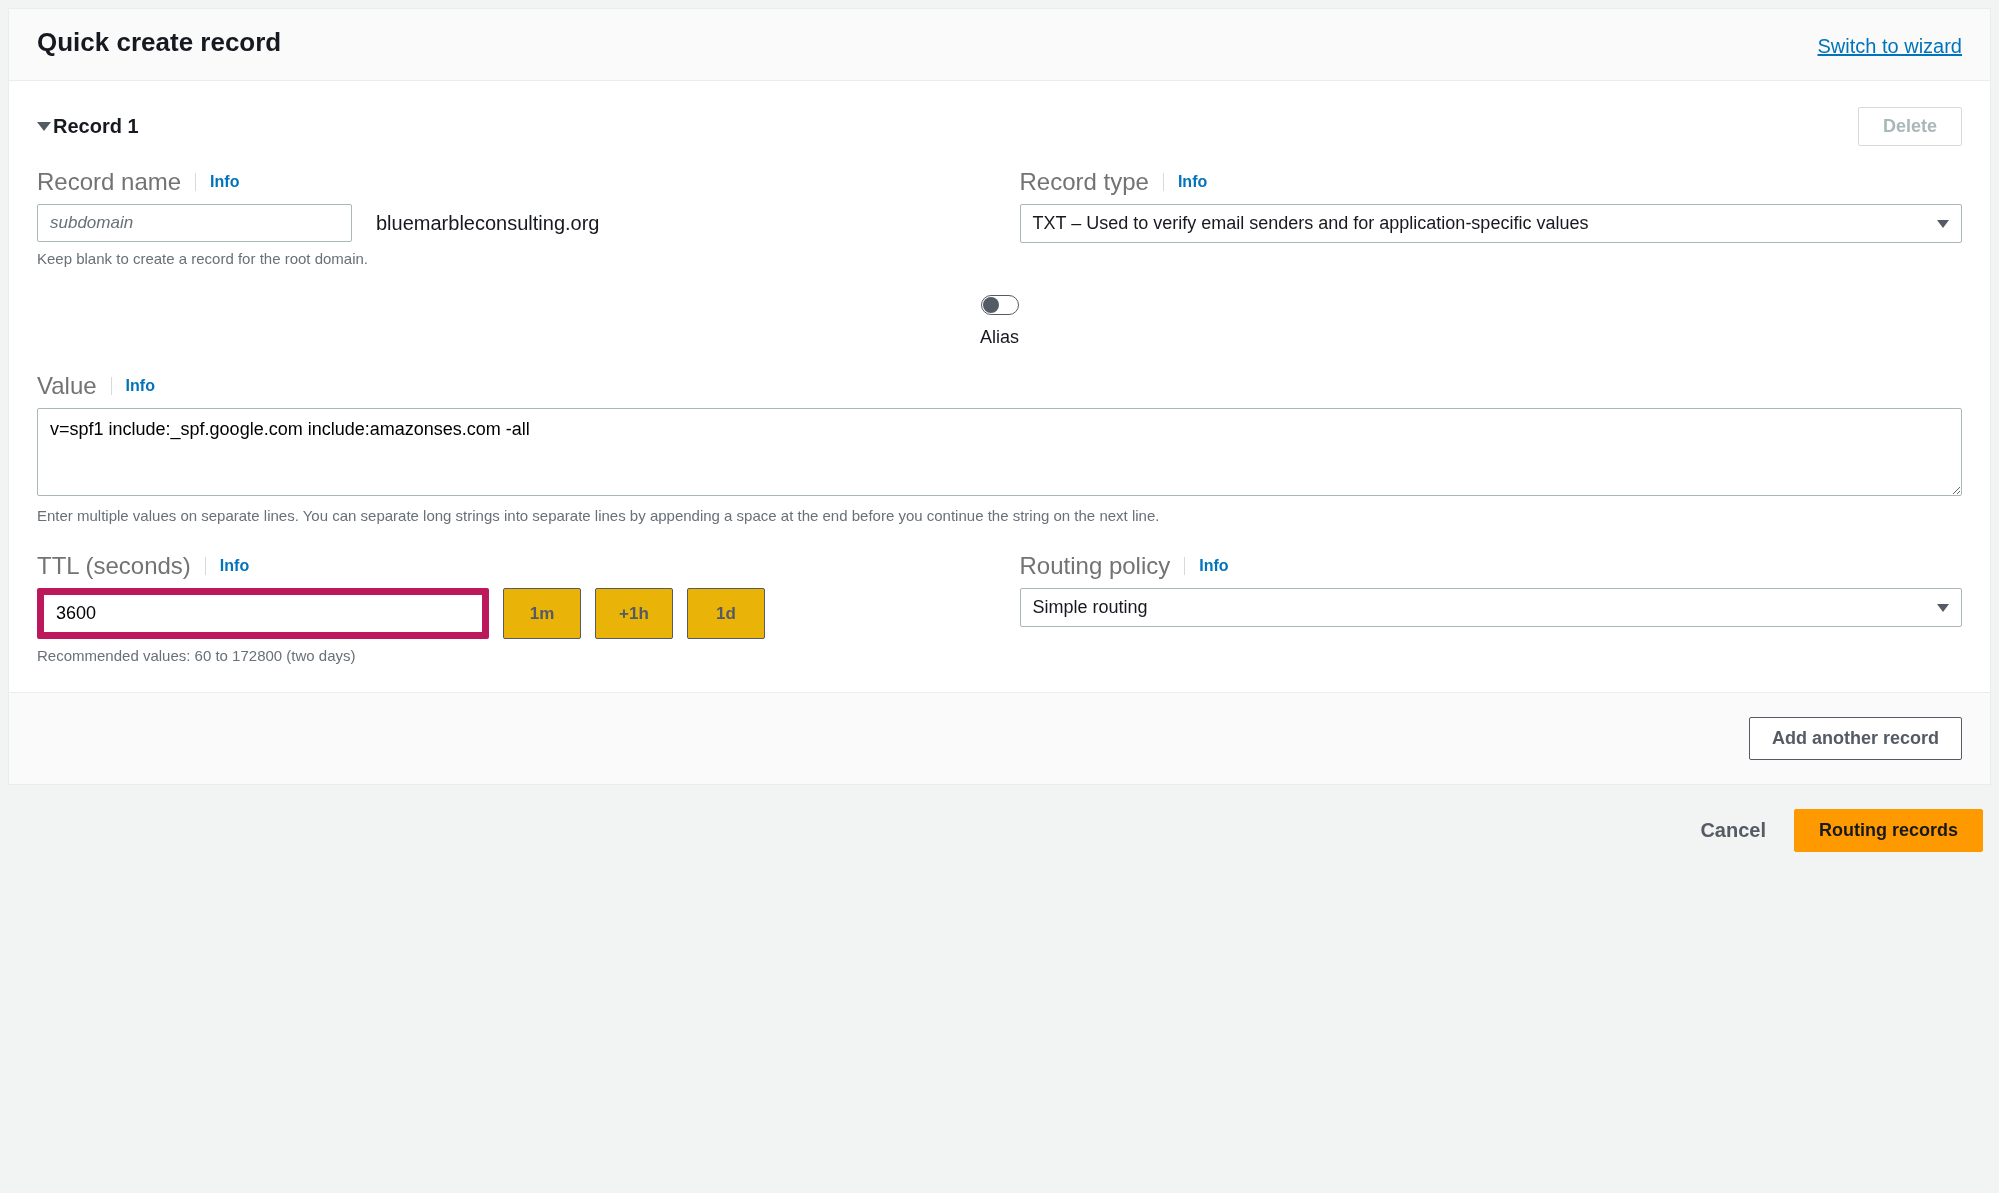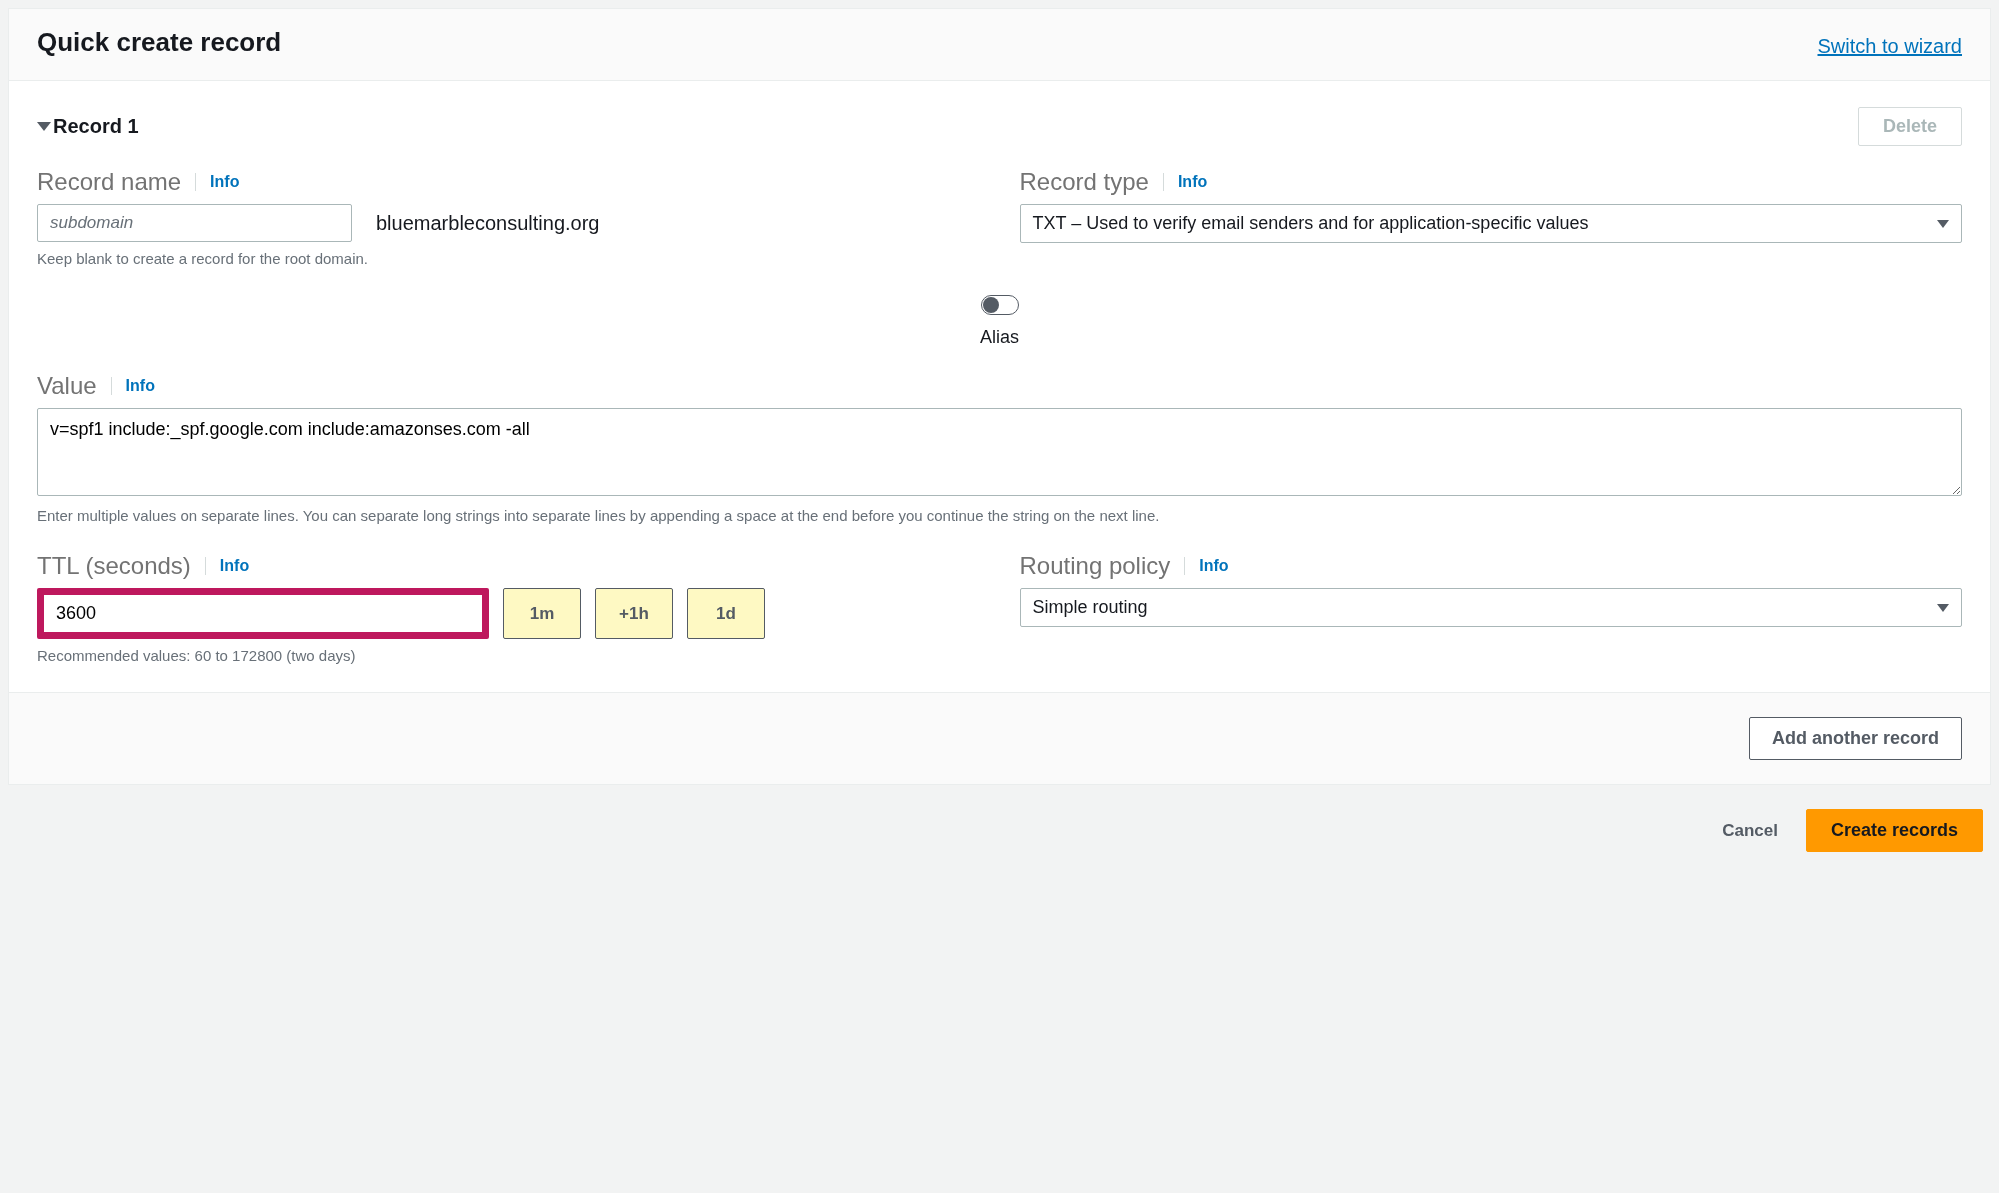--- a/index.html
+++ b/index.html
@@ -195,21 +195,21 @@
   }
   .ttl-input {
     width: 452px;
     border: 7px solid #be185d;
     border-radius: 2px;
     padding: 8px 12px;
     font-size: 18px;
   }
   .ttl-btn {
     border: 1px solid #545b64;
-    background: #fef9c3;
+    background: #eab308;
     color: #545b64;
     font-weight: 700;
     font-size: 17px;
     padding: 8px 20px;
     border-radius: 2px;
     cursor: pointer;
     min-width: 78px;
   }
   .panel-footer {
     border-top: 1px solid #eaeded;
@@ -231,21 +231,21 @@
   .action-bar {
     display: flex;
     justify-content: flex-end;
     align-items: center;
     gap: 28px;
     padding: 16px 16px 10px 16px;
   }
   .cancel-link {
     color: #545b64;
     font-weight: 700;
-    font-size: 17px;
+    font-size: 20px;
     cursor: pointer;
   }
   .primary-btn {
     background: #ff9900;
     border: 1px solid #ff9900;
     color: #16191f;
     font-weight: 700;
     font-size: 18px;
     padding: 10px 24px;
     border-radius: 2px;
@@ -349,14 +349,14 @@
   </div>
 
   <div class="panel-footer">
     <button class="secondary-btn">Add another record</button>
   </div>
 
 </div>
 
 <div class="action-bar">
   <span class="cancel-link">Cancel</span>
-  <button class="primary-btn">Create records</button>
+  <button class="primary-btn">Routing records</button>
 </div>
 
 </body></html>

